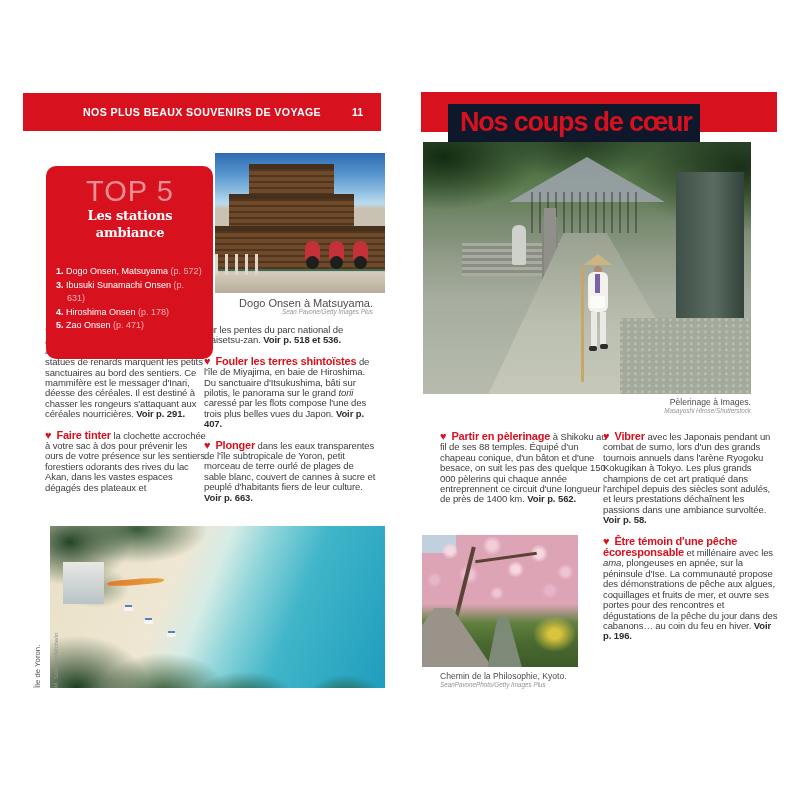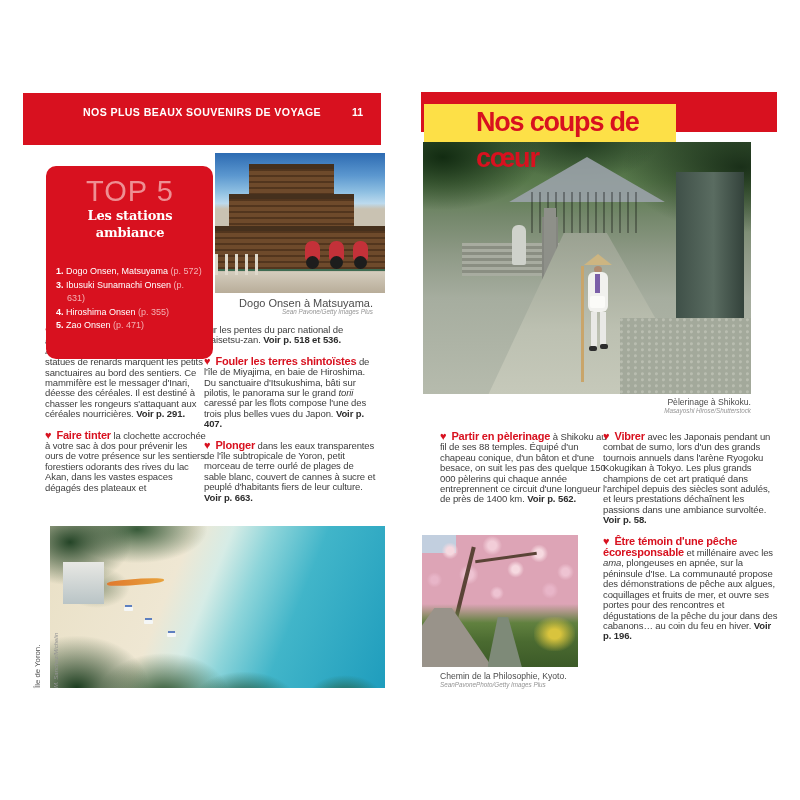--- a/index.html
+++ b/index.html
@@ -1,20 +1,20 @@
 <!DOCTYPE html>
 <html><head>
 <meta charset="utf-8">
 <style>
   * { margin:0; padding:0; box-sizing:border-box; }
   html,body { width:800px; height:800px; background:#ffffff; font-family:"Liberation Sans", sans-serif; }
   .abs { position:absolute; }
 
   
-  #l-header { left:23px; top:93px; width:358px; height:52px; background:#d8111f; color:#fff; }
+  #l-header { left:23px; top:93px; width:358px; height:38px; background:#d8111f; color:#fff; }
   #l-header .bar-title { position:absolute; left:0; right:0; top:0; line-height:38px; text-align:center;
       font-size:10.6px; font-weight:bold; letter-spacing:.4px; }
   #l-header .pageno { position:absolute; right:18px; top:0; line-height:38px; font-size:10.5px; font-weight:bold; }
 
   #top5 { left:46px; top:166px; width:167px; background:#d8111f; border-radius:10px;
       padding:10px 9px 26px 10px; z-index:3; }
   .top5-title { text-align:center; color:#ee8f93; font-size:29px; line-height:30px; letter-spacing:1px; }
   .top5-sub { text-align:center; color:#fff; font-family:"DejaVu Serif", serif; font-weight:bold;
       font-size:13px; letter-spacing:-.2px; line-height:17px; margin-top:1px; }
   .top5-list { margin-top:24px; }
@@ -79,21 +79,21 @@
       radial-gradient(ellipse 28% 38% at 34% 105%, rgba(30,70,30,.95), rgba(0,0,0,0) 70%),
       radial-gradient(ellipse 22% 26% at 58% 108%, rgba(25,65,30,.9),  rgba(0,0,0,0) 70%),
       radial-gradient(ellipse 16% 20% at 88% 106%, rgba(35,80,40,.85), rgba(0,0,0,0) 70%); }
   #yoron-caption { left:26px; top:688px; width:162px; transform:rotate(-90deg);
       transform-origin:0 0; }
   #yoron-caption .caption { font-size:7.8px; }
   #yoron-caption .credit { font-size:6px; }
 
   
   #r-bar { left:421px; top:92px; width:356px; height:40px; background:#d8111f; }
-  #r-titlebox { left:424px; top:104px; width:252px; height:38px; background:#fde047; z-index:2;padding-left:40px; }
+  #r-titlebox { left:448px; top:104px; width:252px; height:38px; background:#0f172a; z-index:2; }
   #r-titlebox .big-title { line-height:36px; padding-left:12px; color:#d8111f; font-weight:bold;
       font-size:27px; letter-spacing:-1.2px; }
 
   
   #shikoku-photo { left:423px; top:142px; width:328px; height:252px;
       background:linear-gradient(180deg,#41603a 0%,#597a4c 16%,#75886c 30%,#8f9a87 45%,#a6ad9f 62%,#b6bbad 100%); }
   .sh-canopy { background:
       radial-gradient(ellipse 42% 30% at 6% 6%,  rgba(15,40,15,.95), rgba(0,0,0,0) 70%),
       radial-gradient(ellipse 50% 36% at 97% 10%, rgba(20,40,20,.9),  rgba(0,0,0,0) 72%),
       radial-gradient(ellipse 34% 22% at 48% 0%,  rgba(25,50,25,.75), rgba(0,0,0,0) 70%); }
@@ -174,21 +174,21 @@
   <div class="dg-rick dg-r2"></div>
   <div class="dg-rick dg-r3"></div>
 </div>
 
 <div class="abs" id="top5">
   <div class="top5-title">TOP 5</div>
   <div class="top5-sub">Les stations ambiance</div>
   <div class="top5-list">
     <div class="top5-item"><b>1.</b> <span>Dogo Onsen, Matsuyama</span> <span class="pref">(p. 572)</span></div>
     <div class="top5-item"><b>3.</b> <span>Ibusuki Sunamachi Onsen</span> <span class="pref">(p. 631)</span></div>
-    <div class="top5-item"><b>4.</b> <span>Hiroshima Onsen</span> <span class="pref">(p. 355)</span></div>
+    <div class="top5-item"><b>4.</b> <span>Hiroshima Onsen</span> <span class="pref">(p. 178)</span></div>
     <div class="top5-item"><b>5.</b> <span>Zao Onsen</span> <span class="pref">(p. 471)</span></div>
   </div>
 </div>
 
 <div class="abs" id="dogo-caption">
   <div class="caption">Dogo Onsen à Matsuyama.</div>
   <div class="credit">Sean Pavone/Getty Images Plus</div>
 </div>
 
 <div class="col" id="l-col1">
@@ -240,21 +240,21 @@
     <div class="p-sash"></div>
     <div class="p-bag"></div>
     <div class="p-legl"></div>
     <div class="p-legr"></div>
     <div class="p-shoel"></div>
     <div class="p-shoer"></div>
   </div>
 </div>
 
 <div class="abs" id="shikoku-caption">
-  <div class="caption">Pèlerinage à Shikoku.</div>
+  <div class="caption">Pèlerinage à Images.</div>
   <div class="credit">Masayoshi Hirose/Shutterstock</div>
 </div>
 
 <div class="col" id="r-col1">
   <p class="block"><span class="heart">♥</span><span class="lead">Partir en pèlerinage</span><span><span> à Shikoku au fil de ses 88 temples. Équipé d'un chapeau conique, d'un bâton et d'une besace, on suit les pas des quelque 150 000 pèlerins qui chaque année entreprennent ce circuit d'une longueur de près de 1400 km. </span><span class="seg-b">Voir p. 562.</span></span></p>
 </div>
 
 <div class="col" id="r-col2">
   <p class="block"><span class="heart">♥</span><span class="lead">Vibrer</span><span><span> avec les Japonais pendant un combat de sumo, lors d'un des grands tournois annuels dans l'arène Ryogoku Kokugikan à Tokyo. Les plus grands champions de cet art pratiqué dans l'archipel depuis des siècles sont adulés, et leurs prestations déchaînent les passions dans une ambiance survoltée. </span><span class="seg-b">Voir p. 58.</span></span></p>
   <p class="block"><span class="heart">♥</span><span class="lead">Être témoin d'une pêche écoresponsable</span><span><span> et millénaire avec les </span><span class="seg-i">ama</span><span>, plongeuses en apnée, sur la péninsule d'Ise. La communauté propose des démonstrations de pêche aux algues, coquillages et fruits de mer, et ouvre ses portes pour des rencontres et dégustations de la pêche du jour dans des cabanons… au coin du feu en hiver. </span><span class="seg-b">Voir p. 196.</span></span></p>

